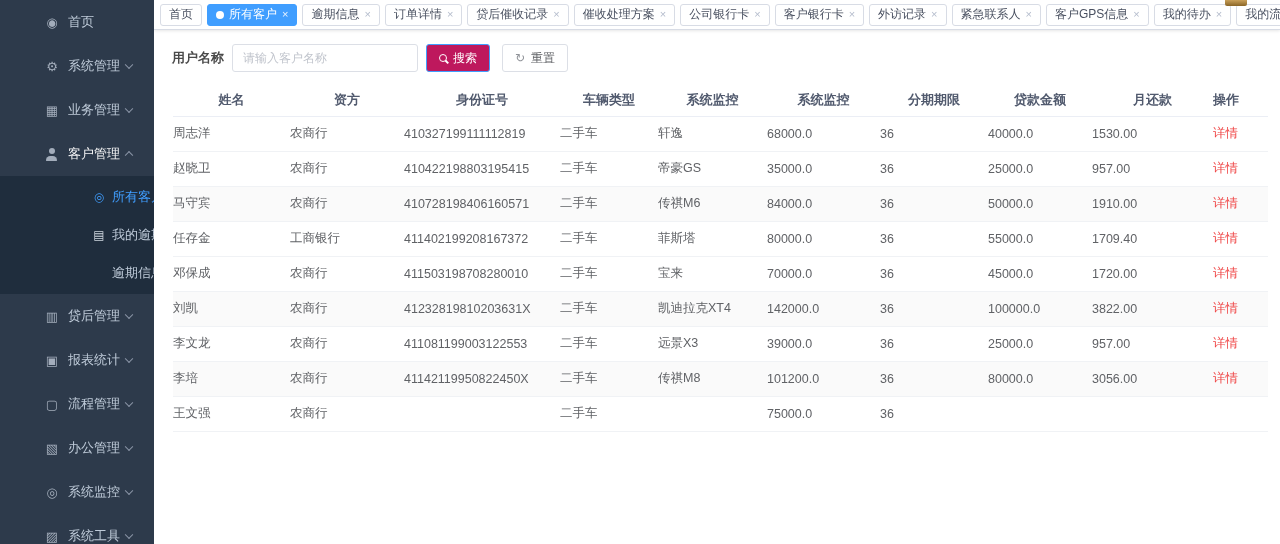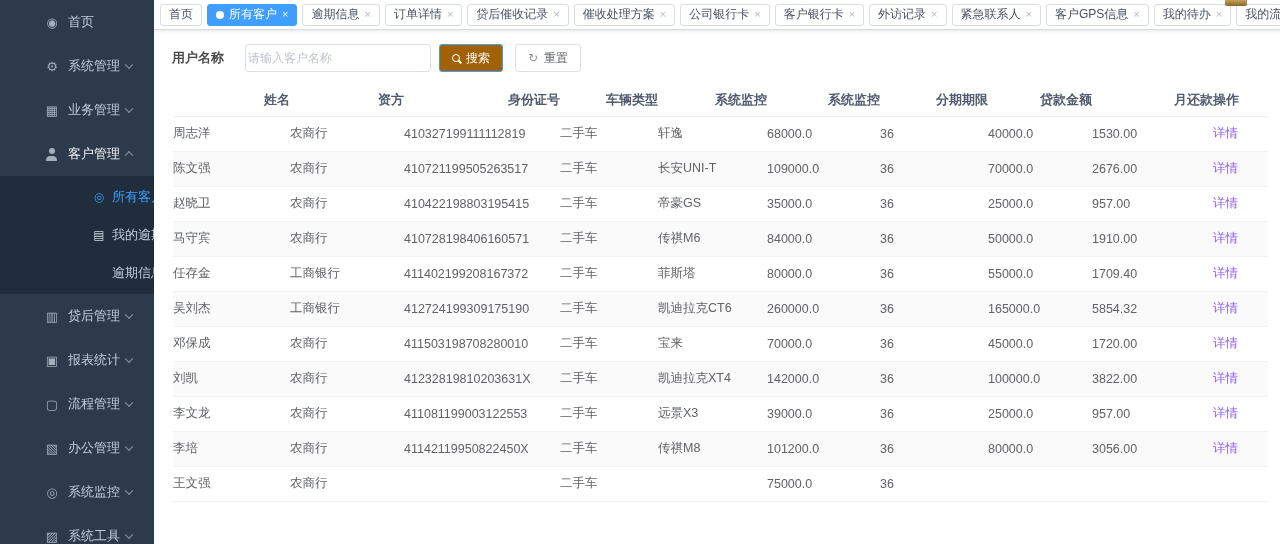--- a/index.html
+++ b/index.html
@@ -45,47 +45,47 @@
   .tab .tab-close { margin-left:5px; font-size:11px; color:#b4bccc; line-height:1; }
   .tab.active { background:#409eff; border-color:#409eff; color:#fff; }
   .tab.active .tab-close { color:#e8f3ff; }
   .tab-dot { width:8px; height:8px; border-radius:50%; background:#fff; margin-right:5px; }
   .top-artifact { position:absolute; left:1071px; top:0; width:22px; height:6px;
     background:linear-gradient(#c9a05a,#8a6527); border-radius:0 0 2px 2px; }
 
   
   .search-row { position:absolute; left:18px; top:44px; height:28px; display:flex;
     align-items:center; }
-  .search-label { font-size:13px; font-weight:700; color:#4a4a4a; margin-right:21px; }
+  .search-label { font-size:13px; font-weight:700; color:#4a4a4a; margin-right:8px; }
   .search-input { width:186px; height:28px; border:1px solid #dcdfe6; border-radius:3px;
-    padding:0 2px; font-size:12px; color:#606266; outline:none;
+    padding:0 10px; font-size:12px; color:#606266; outline:none;
     font-family:"Liberation Sans","DejaVu Sans",sans-serif; }
   .search-input::placeholder { color:#c0c4cc; }
   .btn { height:28px; border-radius:3px; font-size:12px; display:inline-flex;
     align-items:center; padding:0 12px; cursor:pointer;
     font-family:"Liberation Sans","DejaVu Sans",sans-serif; }
-  .btn-primary { background:#a16207; border:1px solid #409eff; color:#fff; margin-left:8px; }
+  .btn-primary { background:#be185d; border:1px solid #409eff; color:#fff; margin-left:8px; }
   .btn-default { background:#fff; border:1px solid #dcdfe6; color:#606266; margin-left:12px; }
   .icon-search { width:8px; height:8px; border:1.5px solid #fff; border-radius:50%;
     position:relative; display:inline-block; margin-right:6px; }
   .icon-search::after { content:""; position:absolute; width:4px; height:1.5px;
     background:#fff; transform:rotate(45deg); right:-3px; bottom:-1px; }
   .icon-refresh { font-size:12px; color:#909399; margin-right:6px; line-height:1; }
 
   
   .table-wrap { position:absolute; left:19px; top:84px; width:1095px; bottom:-40px;
     overflow:hidden; }
   table { border-collapse:collapse; table-layout:fixed; width:1095px; }
-  th { height:32px; font-size:13px; font-weight:700; color:#515a6e; text-align:right;
+  th { height:32px; font-size:13px; font-weight:700; color:#515a6e; text-align:center;
     border-bottom:1px solid #ebeef5; white-space:nowrap; overflow:hidden; }
   td { height:35px; font-size:12.5px; color:#606266; border-bottom:1px solid #f0f2f5;
     white-space:nowrap; overflow:hidden; vertical-align:middle; }
   tr.stripe td { background:#fafafa; }
   th.col-op, td.col-op { text-align:left; }
-  .detail-link { color:#8b5cf6; text-decoration:none; cursor:pointer; }
+  .detail-link { color:#ef4444; text-decoration:none; cursor:pointer; }
 </style>
 </head>
 <body>
 
 <div class="sidebar" id="sidebar">
     <div class="menu-item">
       <span class="mi-icon">◉</span>
       <span class="mi-label">首页</span>
     </div>
     <div class="menu-item">
@@ -251,32 +251,20 @@
             <td>农商行</td>
             <td>410327199111112819</td>
             <td>二手车</td>
             <td>轩逸</td>
             <td>68000.0</td>
             <td>36</td>
             <td>40000.0</td>
             <td>1530.00</td>
             <td class="col-op"><a class="detail-link">详情</a></td>
           </tr>
-          <tr class="stripe">
-            <td>陈文强</td>
-            <td>农商行</td>
-            <td>410721199505263517</td>
-            <td>二手车</td>
-            <td>长安UNI-T</td>
-            <td>109000.0</td>
-            <td>36</td>
-            <td>70000.0</td>
-            <td>2676.00</td>
-            <td class="col-op"><a class="detail-link">详情</a></td>
-          </tr>
           <tr>
             <td>赵晓卫</td>
             <td>农商行</td>
             <td>410422198803195415</td>
             <td>二手车</td>
             <td>帝豪GS</td>
             <td>35000.0</td>
             <td>36</td>
             <td>25000.0</td>
             <td>957.00</td>
@@ -297,32 +285,20 @@
           <tr>
             <td>任存金</td>
             <td>工商银行</td>
             <td>411402199208167372</td>
             <td>二手车</td>
             <td>菲斯塔</td>
             <td>80000.0</td>
             <td>36</td>
             <td>55000.0</td>
             <td>1709.40</td>
-            <td class="col-op"><a class="detail-link">详情</a></td>
-          </tr>
-          <tr class="stripe">
-            <td>吴刘杰</td>
-            <td>工商银行</td>
-            <td>412724199309175190</td>
-            <td>二手车</td>
-            <td>凯迪拉克CT6</td>
-            <td>260000.0</td>
-            <td>36</td>
-            <td>165000.0</td>
-            <td>5854.32</td>
             <td class="col-op"><a class="detail-link">详情</a></td>
           </tr>
           <tr>
             <td>邓保成</td>
             <td>农商行</td>
             <td>411503198708280010</td>
             <td>二手车</td>
             <td>宝来</td>
             <td>70000.0</td>
             <td>36</td>

